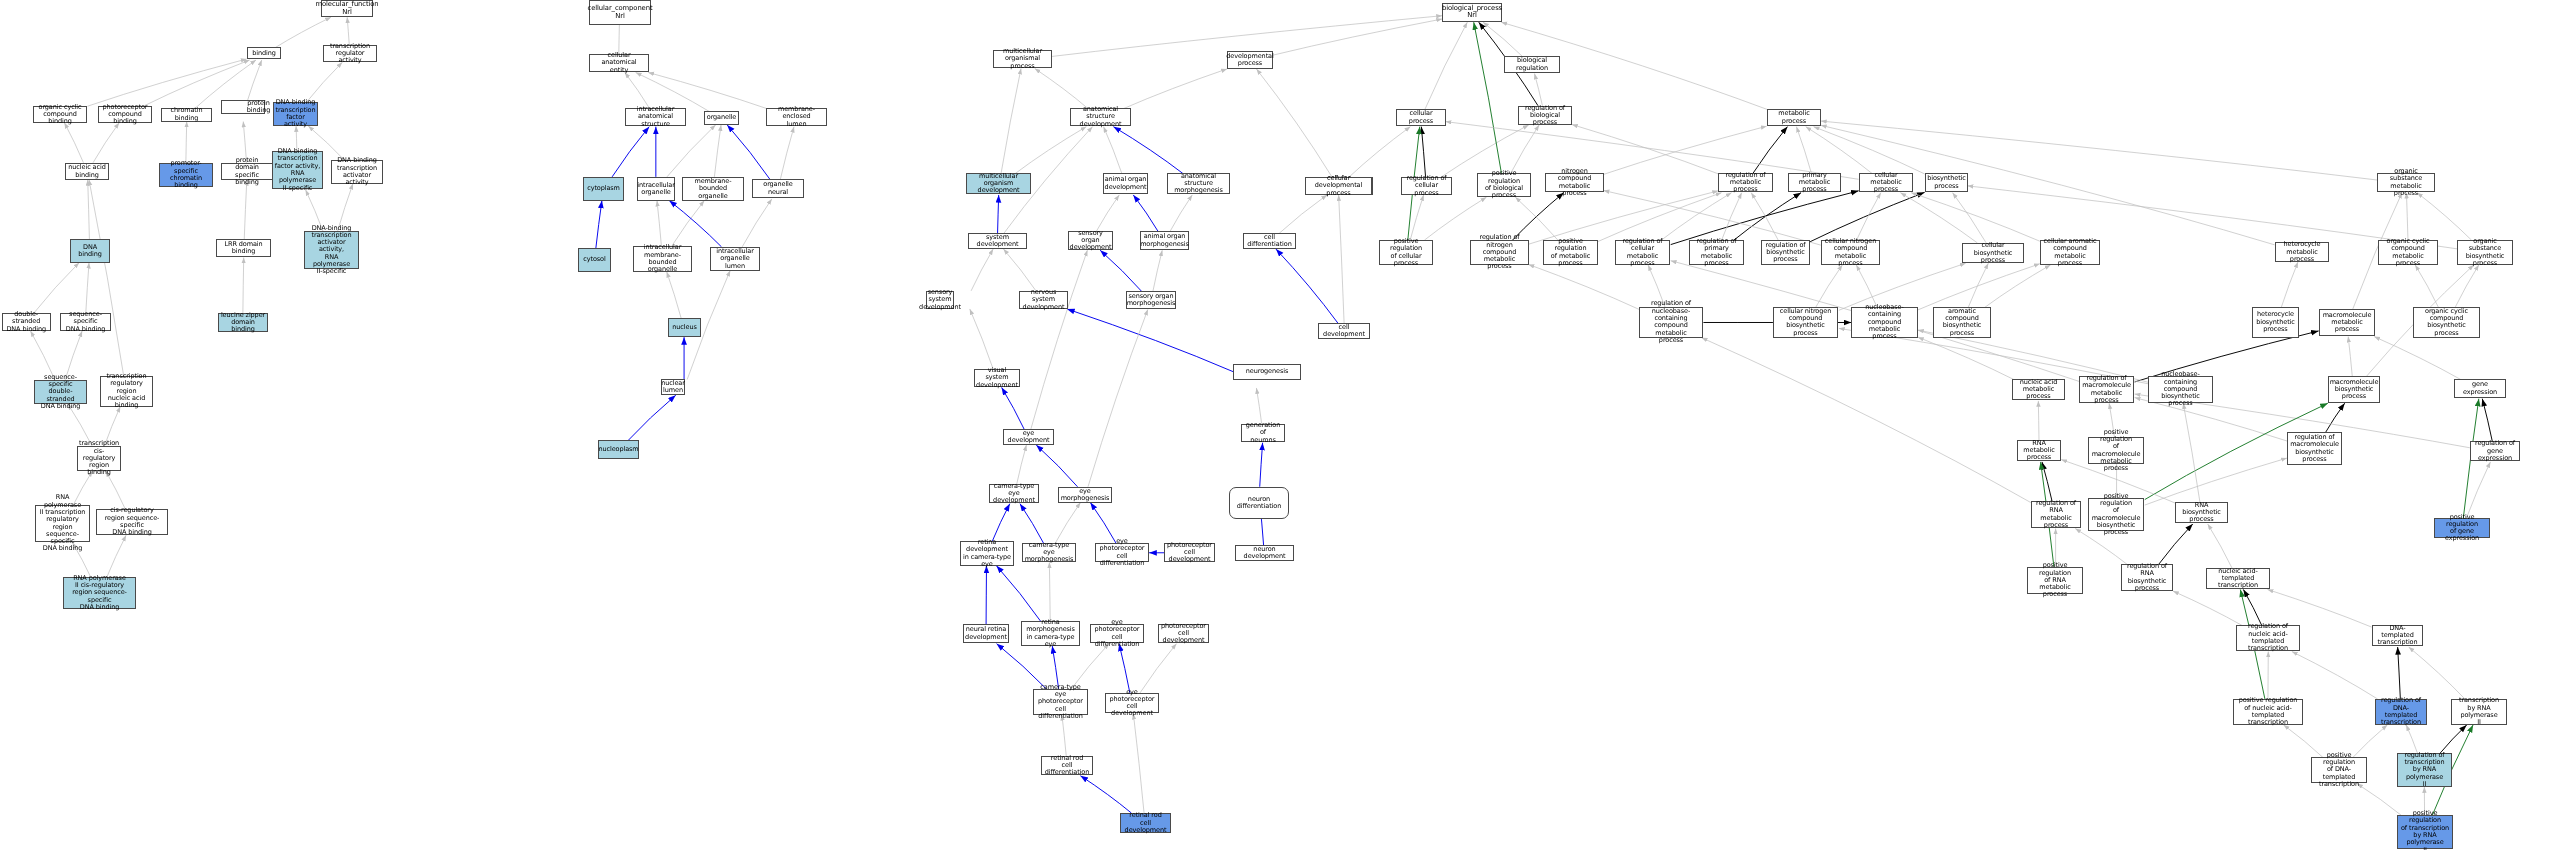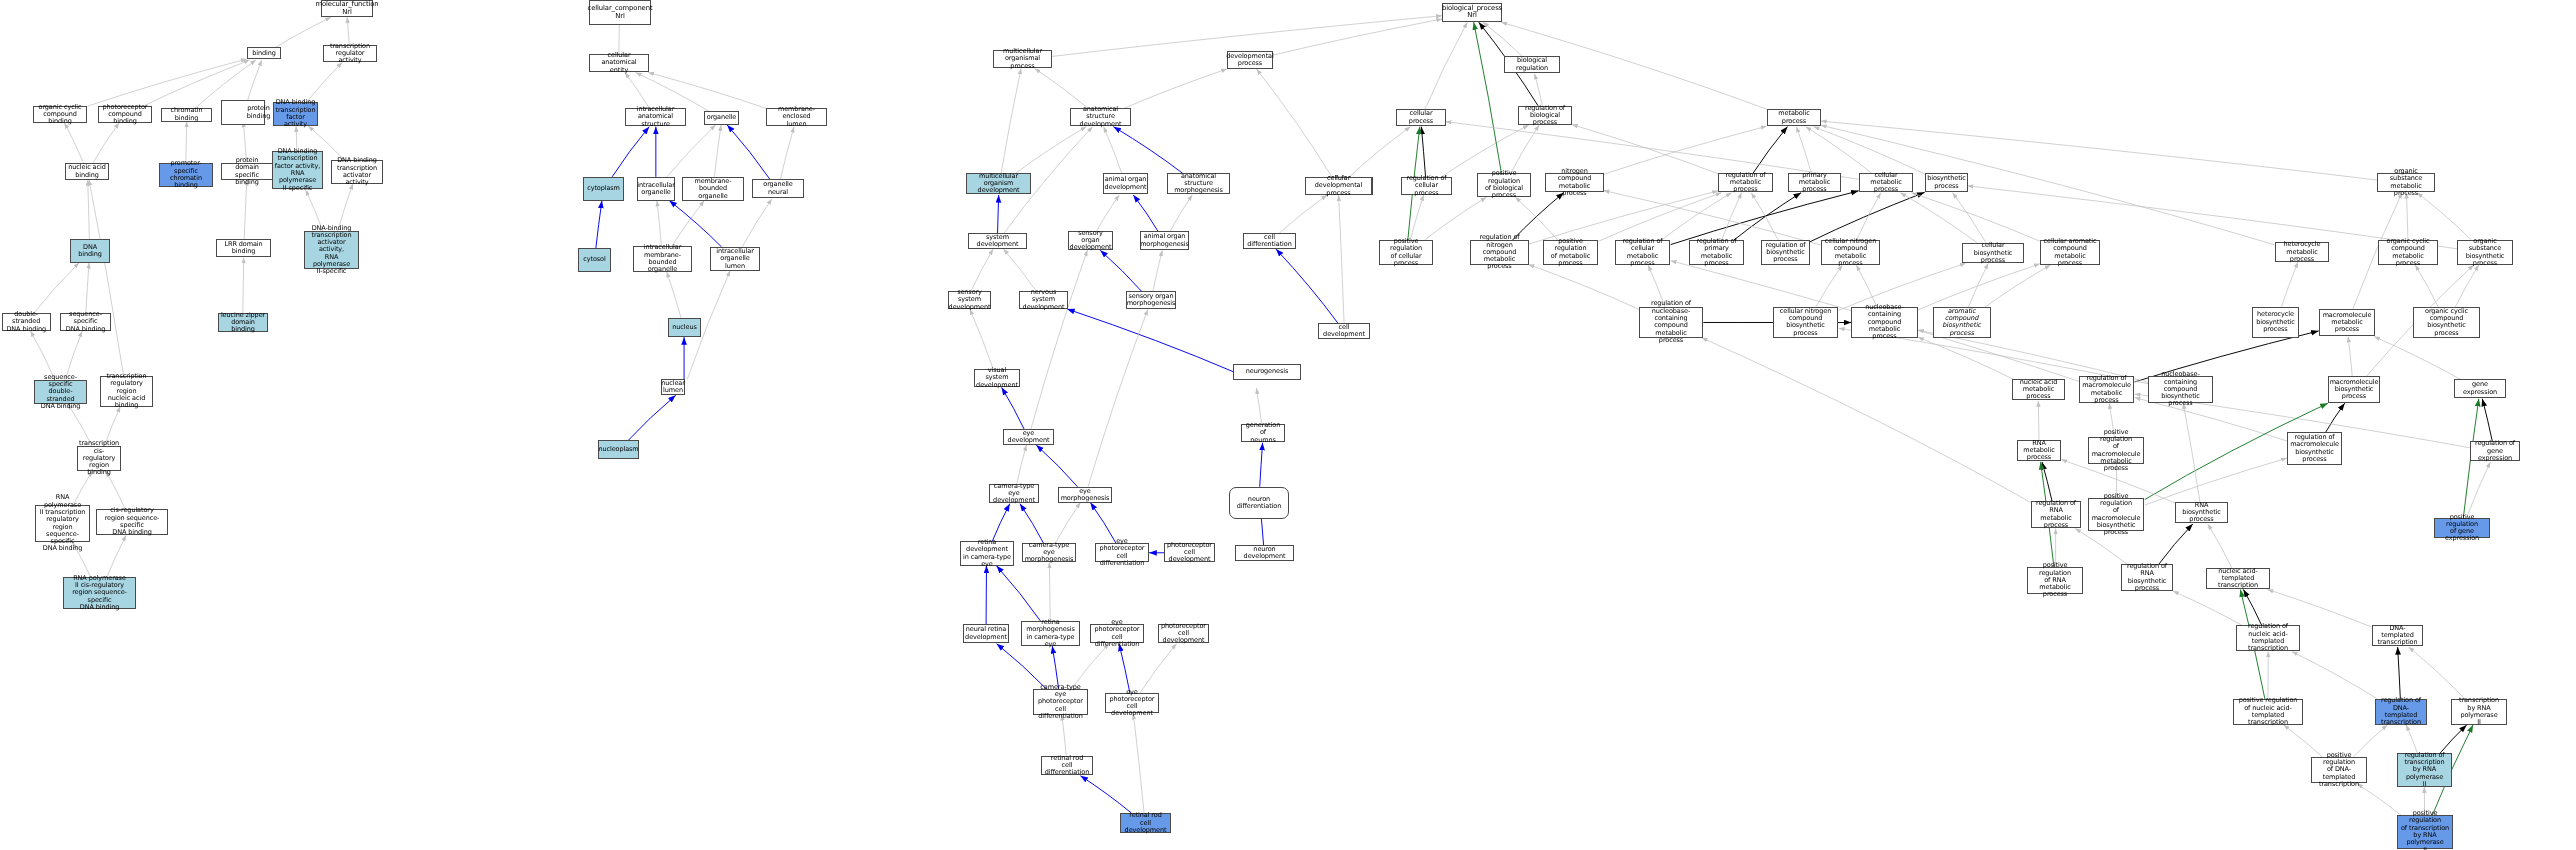--- a/index.html
+++ b/index.html
@@ -246,21 +246,21 @@
       <div class="node fill-white root" style="left: 321px; top: 0px; width: 52px; height: 17px;">molecular_function
 Nrl</div>
       <div class="node fill-white" style="left: 247px; top: 47px; width: 34px; height: 12.4px;">binding</div>
       <div class="node fill-white" style="left: 323px; top: 45px; width: 54px; height: 17px;">transcription
 regulator activity</div>
       <div class="node fill-white" style="left: 33px; top: 106px; width: 54px; height: 17px;">organic cyclic
 compound binding</div>
       <div class="node fill-white" style="left: 98px; top: 106px; width: 54px; height: 17px;">photoreceptor
 compound binding</div>
       <div class="node fill-white" style="left: 161px; top: 108px; width: 51px; height: 13.5px;">chromatin binding</div>
-      <div class="node fill-white" style="left: 221px; top: 100px; width: 44px; height: 25px; padding-left: 32px;">protein binding</div>
+      <div class="node fill-white" style="left: 221px; top: 100px; width: 44px; height: 14px; padding-left: 32px;">protein binding</div>
       <div class="node fill-dark" style="left: 273px; top: 102px; width: 45px; height: 24px;">DNA-binding
 transcription
 factor activity</div>
       <div class="node fill-white" style="left: 65px; top: 163px; width: 44px; height: 17px;">nucleic acid
 binding</div>
       <div class="node fill-dark" style="left: 159px; top: 163px; width: 54px; height: 24px;">promoter-specific
 chromatin binding</div>
       <div class="node fill-white" style="left: 221px; top: 163px; width: 52px; height: 17px;">protein domain
 specific binding</div>
       <div class="node fill-mid" style="left: 272px; top: 151px; width: 51px; height: 38px;">DNA-binding
@@ -343,21 +343,21 @@
       <div class="node fill-white" style="left: 1103px; top: 173px; width: 45px; height: 21.4px;">animal organ
 development</div>
       <div class="node fill-white" style="left: 1167px; top: 173px; width: 63px; height: 21.4px;">anatomical structure
 morphogenesis</div>
       <div class="node fill-white" style="left: 968px; top: 233px; width: 59px; height: 16px;">system development</div>
       <div class="node fill-white" style="left: 1068px; top: 231px; width: 45px; height: 19px;">sensory organ
 development</div>
       <div class="node fill-white" style="left: 1140px; top: 231px; width: 49px; height: 19px;">animal organ
 morphogenesis</div>
       <div class="node fill-white" style="left: 1243px; top: 233px; width: 53px; height: 16px;">cell differentiation</div>
-      <div class="node fill-white" style="left: 948px; top: 291px; width: 43px; height: 18px;">sensory system
+      <div class="node fill-white" style="left: 926px; top: 291px; width: 28px; height: 18px;">sensory system
 development</div>
       <div class="node fill-white" style="left: 1019px; top: 291px; width: 49px; height: 18px;">nervous system
 development</div>
       <div class="node fill-white" style="left: 1126px; top: 291px; width: 50px; height: 18px;">sensory organ
 morphogenesis</div>
       <div class="node fill-white" style="left: 1318px; top: 323px; width: 52px; height: 16px;">cell development</div>
       <div class="node fill-white" style="left: 974px; top: 369px; width: 46px; height: 18px;">visual system
 development</div>
       <div class="node fill-white" style="left: 1233px; top: 364px; width: 68px; height: 16px;">neurogenesis</div>
       <div class="node fill-white" style="left: 1003px; top: 429px; width: 51px; height: 16px;">eye development</div>
@@ -458,21 +458,21 @@
       <div class="node fill-white" style="left: 1639px; top: 307px; width: 64px; height: 30.5px;">regulation of
 nucleobase-containing
 compound metabolic
 process</div>
       <div class="node fill-white" style="left: 1773px; top: 307px; width: 65px; height: 30.5px;">cellular nitrogen
 compound biosynthetic
 process</div>
       <div class="node fill-white" style="left: 1851px; top: 307px; width: 67px; height: 30.5px;">nucleobase-containing
 compound metabolic
 process</div>
-      <div class="node fill-white" style="left: 1933px; top: 307px; width: 58px; height: 30.5px; font-style: italic;">aromatic compound
+      <div class="node fill-white" style="left: 1933px; top: 307px; width: 58px; height: 30.5px;">aromatic compound
 biosynthetic
 process</div>
       <div class="node fill-white" style="left: 2252px; top: 307px; width: 47px; height: 30.5px;">heterocycle
 biosynthetic
 process</div>
       <div class="node fill-white" style="left: 2319px; top: 309px; width: 56px; height: 27px;">macromolecule
 metabolic process</div>
       <div class="node fill-white" style="left: 2413px; top: 307px; width: 67px; height: 30.5px;">organic cyclic
 compound biosynthetic
 process</div>

